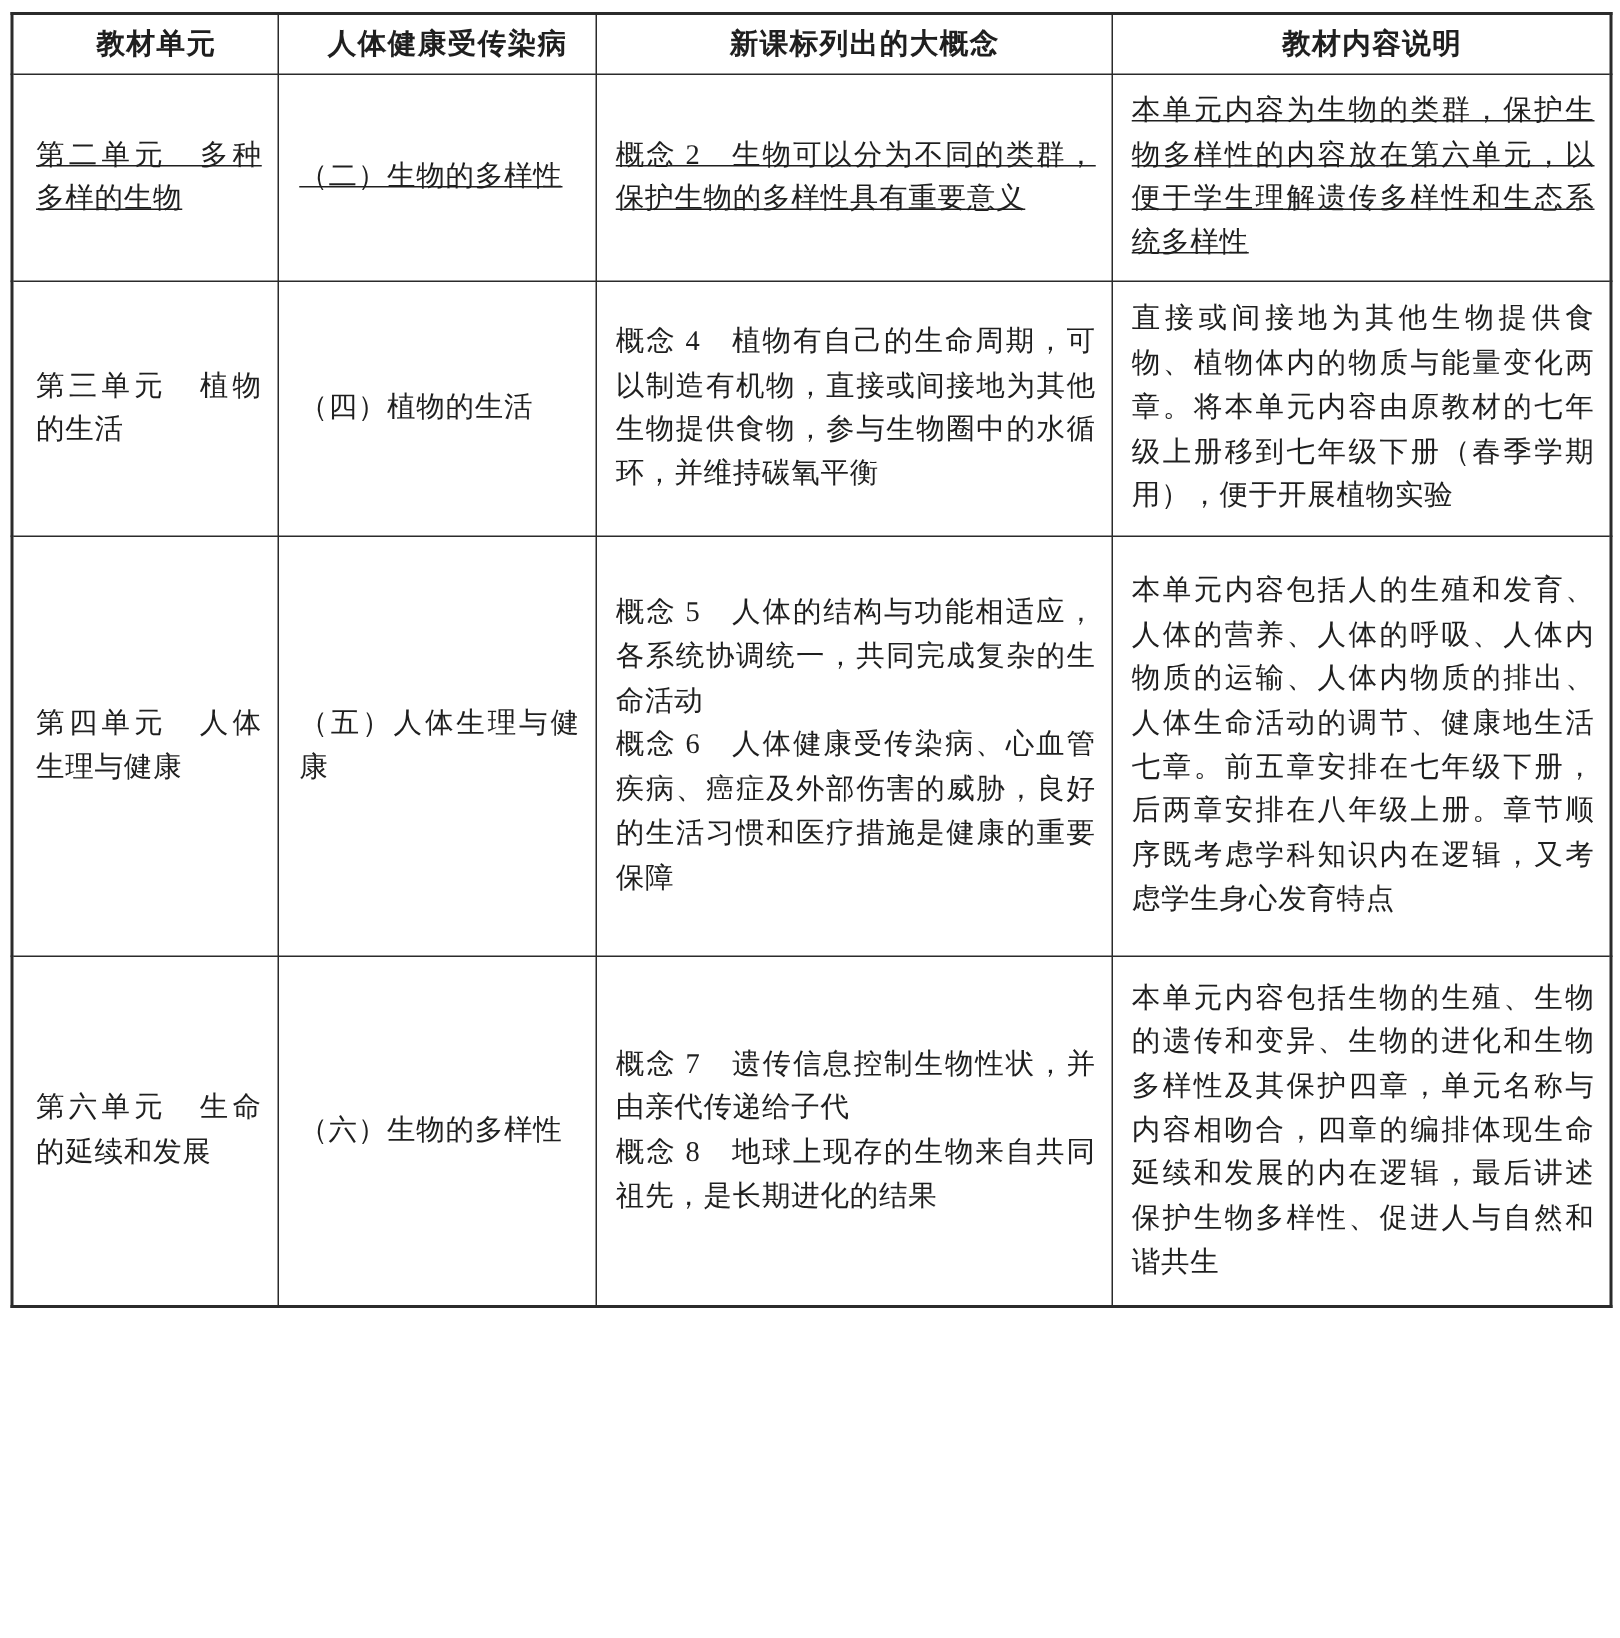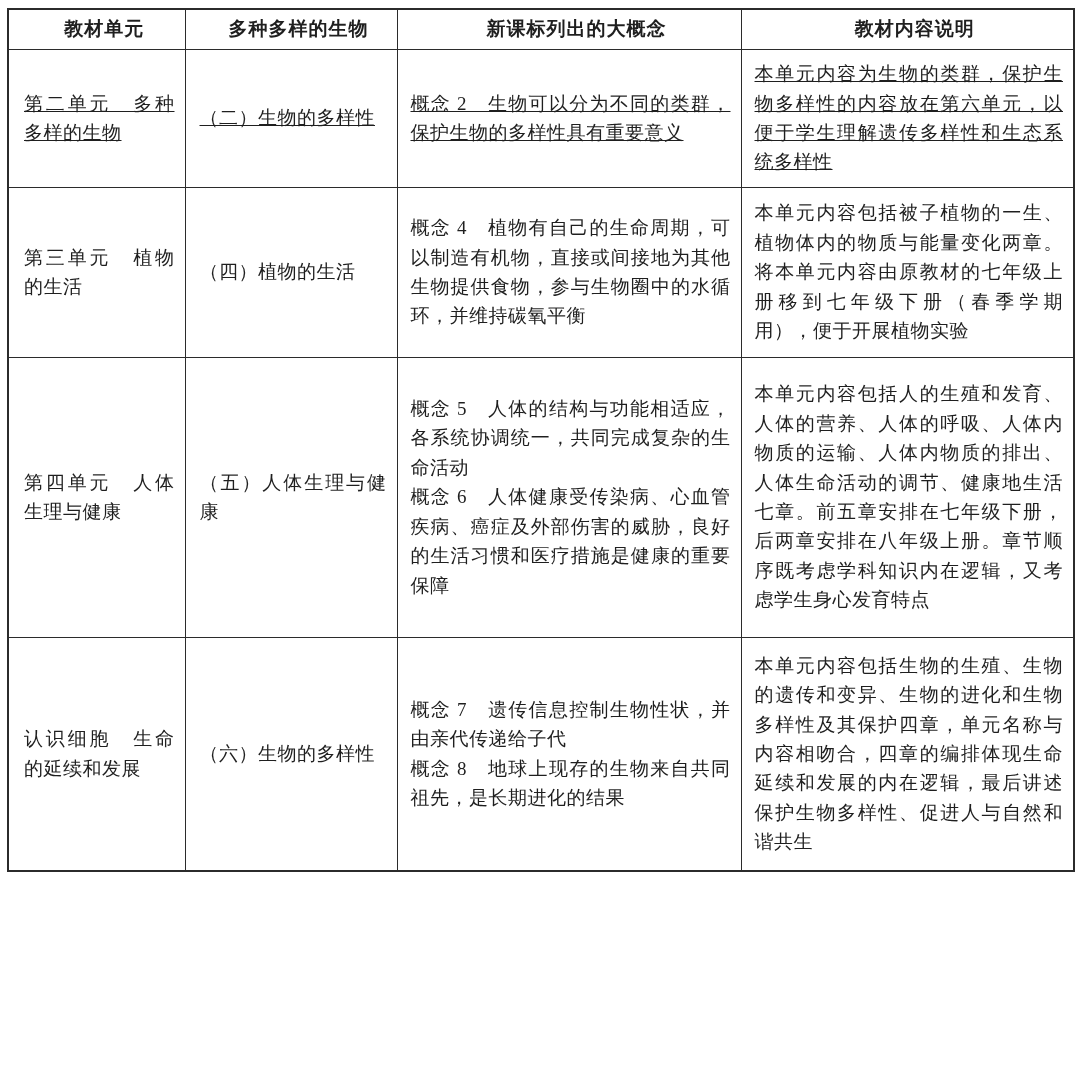--- a/index.html
+++ b/index.html
@@ -64,53 +64,53 @@
 <table class="doc-table">
   <colgroup>
     <col style="width:177px">
     <col style="width:212px">
     <col style="width:344px">
     <col style="width:333px">
   </colgroup>
   <thead>
     <tr>
       <th>教材单元</th>
-      <th>多种多样的生物</th>
+      <th>人体健康受传染病</th>
       <th>新课标列出的大概念</th>
       <th>教材内容说明</th>
     </tr>
   </thead>
   <tbody>
     <tr class="r2">
       <td class="unit-cell">第二单元　多种多样的生物</td>
       <td class="theme-cell">（二）生物的多样性</td>
       <td class="concepts-cell">
         <p>概念 2　生物可以分为不同的类群，保护生物的多样性具有重要意义</p>
       </td>
       <td class="note-cell">本单元内容为生物的类群，保护生物多样性的内容放在第六单元，以便于学生理解遗传多样性和生态系统多样性</td>
     </tr>
     <tr class="r3">
       <td class="unit-cell">第三单元　植物的生活</td>
       <td class="theme-cell">（四）植物的生活</td>
       <td class="concepts-cell">
         <p>概念 4　植物有自己的生命周期，可以制造有机物，直接或间接地为其他生物提供食物，参与生物圈中的水循环，并维持碳氧平衡</p>
       </td>
-      <td class="note-cell">本单元内容包括被子植物的一生、植物体内的物质与能量变化两章。将本单元内容由原教材的七年级上册移到七年级下册（春季学期用），便于开展植物实验</td>
+      <td class="note-cell">直接或间接地为其他生物提供食物、植物体内的物质与能量变化两章。将本单元内容由原教材的七年级上册移到七年级下册（春季学期用），便于开展植物实验</td>
     </tr>
     <tr class="r4">
       <td class="unit-cell">第四单元　人体生理与健康</td>
       <td class="theme-cell">（五）人体生理与健康</td>
       <td class="concepts-cell">
         <p>概念 5　人体的结构与功能相适应，各系统协调统一，共同完成复杂的生命活动</p>
         <p>概念 6　人体健康受传染病、心血管疾病、癌症及外部伤害的威胁，良好的生活习惯和医疗措施是健康的重要保障</p>
       </td>
       <td class="note-cell">本单元内容包括人的生殖和发育、人体的营养、人体的呼吸、人体内物质的运输、人体内物质的排出、人体生命活动的调节、健康地生活七章。前五章安排在七年级下册，后两章安排在八年级上册。章节顺序既考虑学科知识内在逻辑，又考虑学生身心发育特点</td>
     </tr>
     <tr class="r6">
-      <td class="unit-cell">认识细胞　生命的延续和发展</td>
+      <td class="unit-cell">第六单元　生命的延续和发展</td>
       <td class="theme-cell">（六）生物的多样性</td>
       <td class="concepts-cell">
         <p>概念 7　遗传信息控制生物性状，并由亲代传递给子代</p>
         <p>概念 8　地球上现存的生物来自共同祖先，是长期进化的结果</p>
       </td>
       <td class="note-cell">本单元内容包括生物的生殖、生物的遗传和变异、生物的进化和生物多样性及其保护四章，单元名称与内容相吻合，四章的编排体现生命延续和发展的内在逻辑，最后讲述保护生物多样性、促进人与自然和谐共生</td>
     </tr>
   </tbody>
 </table>
 

